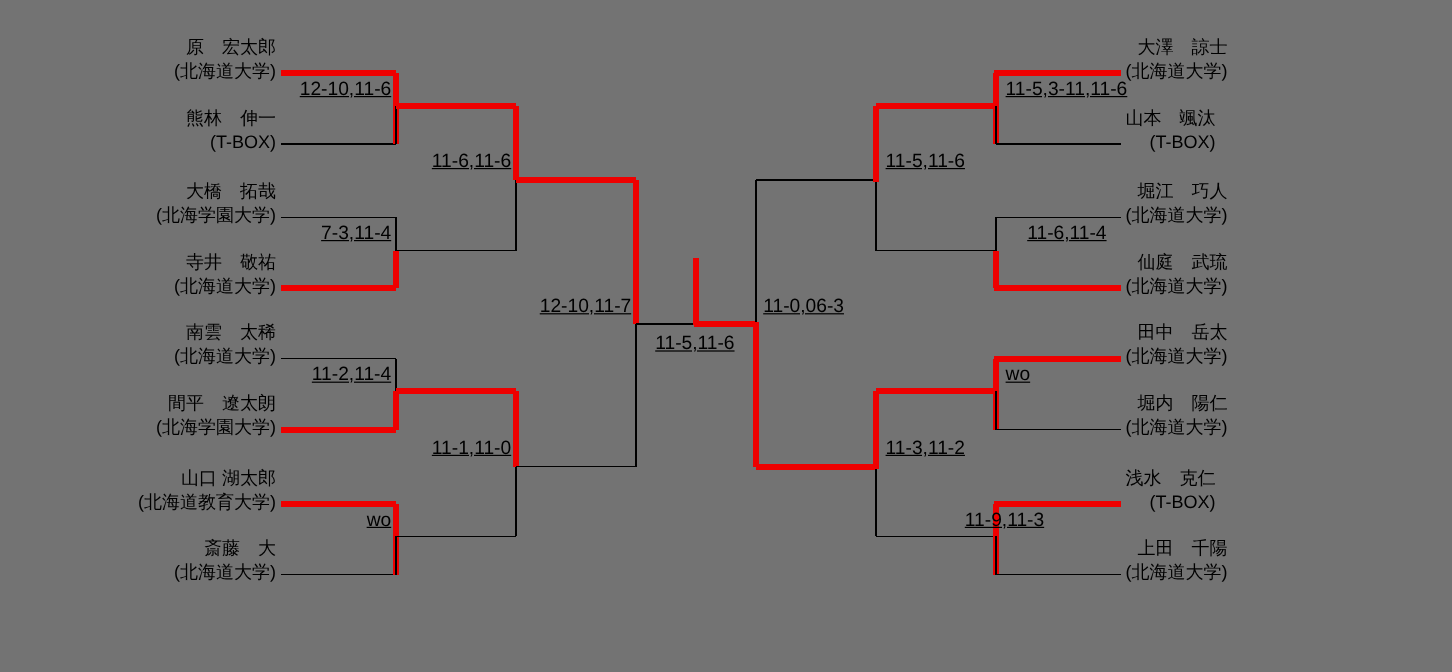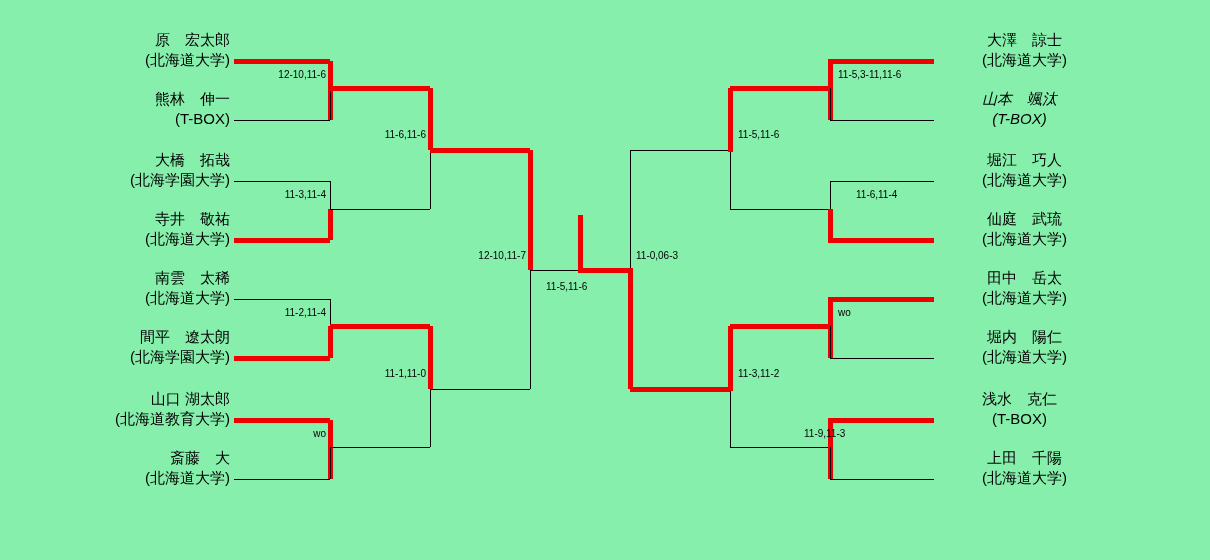--- a/index.html
+++ b/index.html
@@ -10,21 +10,21 @@
   body {
     width: 1210px;
     height: 560px;
     font-family: "Liberation Sans", sans-serif;
     overflow: hidden;
   }
   #bracket-root {
     position: relative;
     width: 1210px;
     height: 560px;
-    background: #86efac;
+    background: #737373;
   }
   svg#bracket-lines {
     position: absolute;
     left: 0;
     top: 0;
     width: 1210px;
     height: 560px;
   }
   .player {
     position: absolute;
@@ -35,29 +35,29 @@
     letter-spacing: 0px;
   }
   .player .pname,
   .player .paff {
     display: block;
   }
   .player.left {
     text-align: right;
   }
   .player.right {
-    text-align: center;
-    margin-left: 44px;
+    text-align: right;
   }
   .score {
     position: absolute;
-    font-size: 10px;
+    font-size: 16px;
     line-height: 16px;
     color: #000000;
     white-space: nowrap;
+    text-decoration: underline;
   }
   .score.anchor-right { text-align: right; }
   .score.anchor-left  { text-align: left; }
 </style>
 </head>
 <body>
 
 <div id="bracket-root">
   <svg id="bracket-lines" viewBox="0 0 1210 560" preserveAspectRatio="none" shape-rendering="crispEdges" xmlns="http://www.w3.org/2000/svg">
       <line x1="234" y1="61" x2="330" y2="61" stroke="#ee0000" stroke-width="5" stroke-linecap="butt"></line>
@@ -150,21 +150,21 @@
         <span class="paff">(北海道教育大学)</span>
       </div>
       <div class="player left" style="right: 980px; top: 448px;">
         <span class="pname">斎藤　大</span>
         <span class="paff">(北海道大学)</span>
       </div>
       <div class="player right" style="left: 938px; top: 30px;">
         <span class="pname">大澤　諒士</span>
         <span class="paff">(北海道大学)</span>
       </div>
-      <div class="player right" style="left: 938px; top: 89px; font-style: italic;">
+      <div class="player right" style="left: 938px; top: 89px;">
         <span class="pname">山本　颯汰</span>
         <span class="paff">(T-BOX)</span>
       </div>
       <div class="player right" style="left: 938px; top: 150px;">
         <span class="pname">堀江　巧人</span>
         <span class="paff">(北海道大学)</span>
       </div>
       <div class="player right" style="left: 938px; top: 209px;">
         <span class="pname">仙庭　武琉</span>
         <span class="paff">(北海道大学)</span>
@@ -181,21 +181,21 @@
         <span class="pname">浅水　克仁</span>
         <span class="paff">(T-BOX)</span>
       </div>
       <div class="player right" style="left: 938px; top: 448px;">
         <span class="pname">上田　千陽</span>
         <span class="paff">(北海道大学)</span>
       </div>
     </div>
   <div id="scores-layer">
       <div class="score anchor-right" style="right: 884px; top: 67px;">12-10,11-6</div>
-      <div class="score anchor-right" style="right: 884px; top: 187px;">11-3,11-4</div>
+      <div class="score anchor-right" style="right: 884px; top: 187px;">7-3,11-4</div>
       <div class="score anchor-right" style="right: 884px; top: 305px;">11-2,11-4</div>
       <div class="score anchor-right" style="right: 884px; top: 426px;">wo</div>
       <div class="score anchor-right" style="right: 784px; top: 127px;">11-6,11-6</div>
       <div class="score anchor-right" style="right: 784px; top: 366px;">11-1,11-0</div>
       <div class="score anchor-right" style="right: 684px; top: 248px;">12-10,11-7</div>
       <div class="score anchor-left" style="left: 546px; top: 279px;">11-5,11-6</div>
       <div class="score anchor-left" style="left: 636px; top: 248px;">11-0,06-3</div>
       <div class="score anchor-left" style="left: 738px; top: 127px;">11-5,11-6</div>
       <div class="score anchor-left" style="left: 738px; top: 366px;">11-3,11-2</div>
       <div class="score anchor-left" style="left: 838px; top: 67px;">11-5,3-11,11-6</div>

